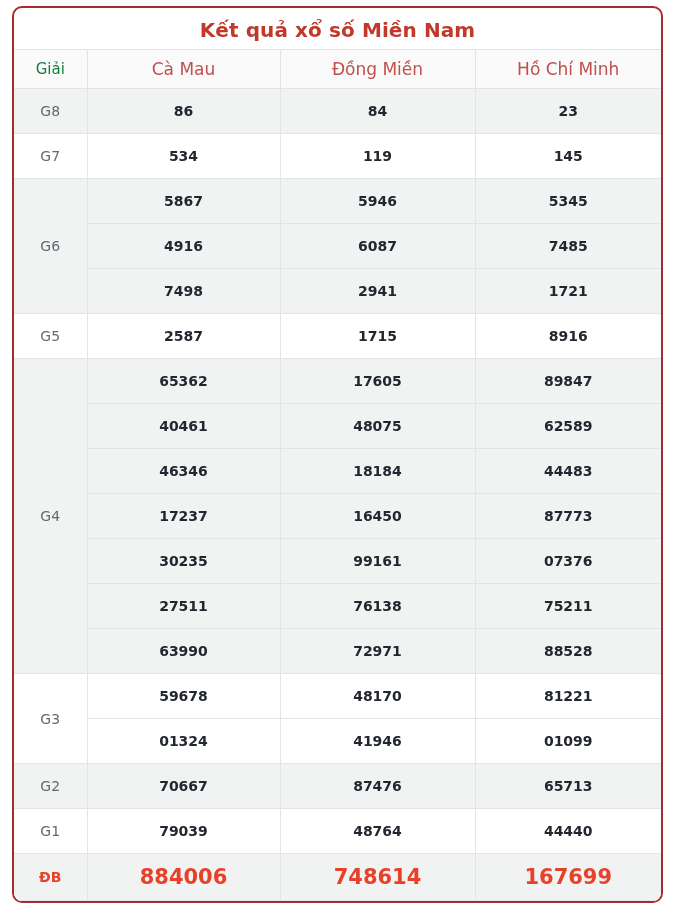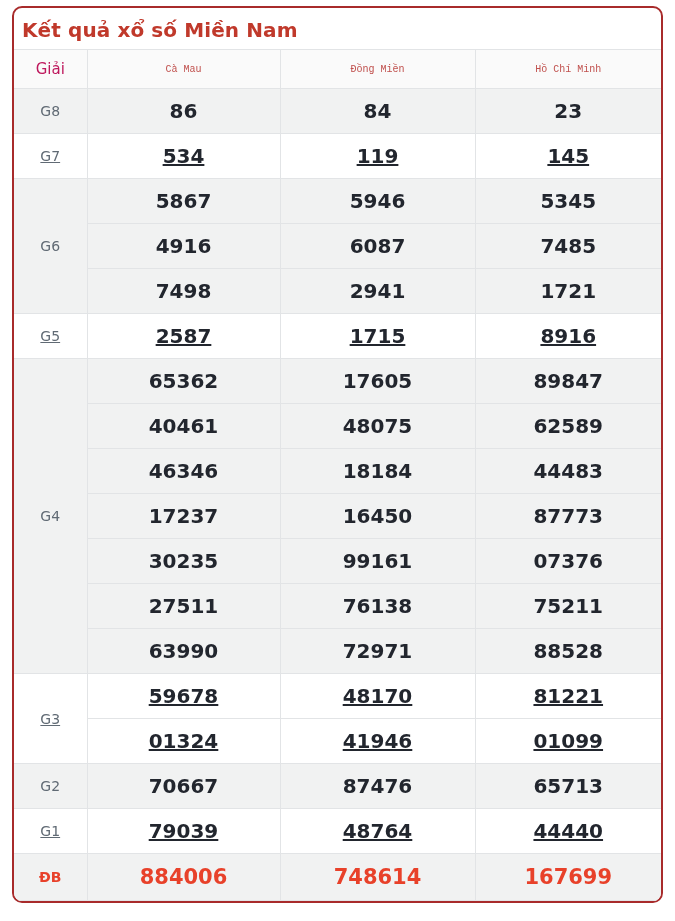--- a/index.html
+++ b/index.html
@@ -25,21 +25,21 @@
   .result-card {
     box-sizing: border-box;
     border: 2px solid #a82b2b;
     border-radius: 10px;
     background: #ffffff;
     overflow: hidden;
   }
 
   .card-header {
     padding: 10px 8px 0 8px;
-    text-align: left;
+    text-align: center;
     background: #ffffff;
     border-radius: 14px;
   }
 
   .card-title {
     font-size: 20px;
     font-weight: bold;
     color: #c0392b;
     line-height: 1.25;
     letter-spacing: 0.1px;
@@ -88,49 +88,47 @@
     border-right: none;
   }
 
   thead th {
     height: 38px;
     font-weight: normal;
     background: #fafafa;
     border-top: none;
   }
   th.head-prize {
-    color: #be185d;
+    color: #15803d;
     font-size: 15px;
   }
   th.head-prov {
     color: #c0504d;
-    font-size: 10px;
-    font-family: Liberation Mono, monospace;
+    font-size: 17px;
   }
 
   td.prize-label {
     color: #606a74;
     font-size: 14px;
     font-weight: normal;
   }
 
   td.num {
     color: #22262e;
     font-weight: bold;
-    font-size: 20px;
+    font-size: 14px;
     height: 44px;
   }
 
   tr.stripe td {
     background: #f1f2f2;
     margin-top: 7px;
   }
   tr.plain td {
     background: #ffffff;
-    text-decoration: underline;
   }
 
   td.block-label-stripe {
     background: #f1f2f2;
   }
   td.block-label-plain {
     background: #ffffff;
   }
 
   tr.db-row td {

